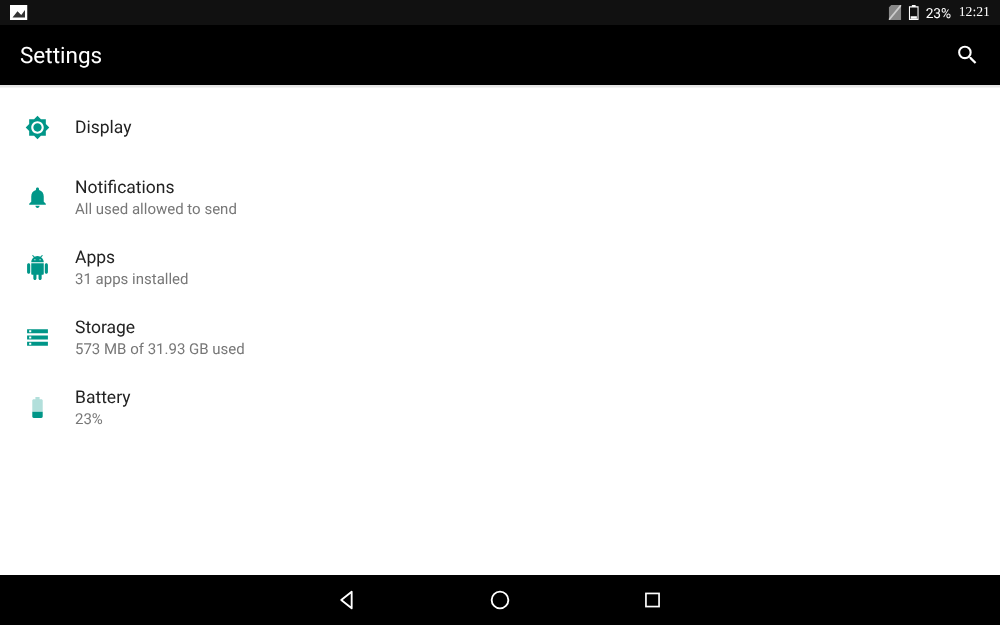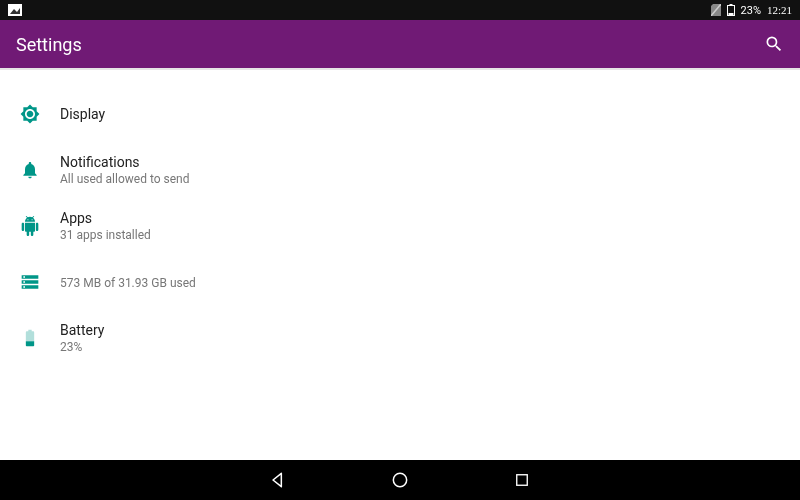--- a/index.html
+++ b/index.html
@@ -20,31 +20,31 @@
     padding: 0 8px;
     font-size: 11px;
   }
   .status-bar .left { display: flex; align-items: center; gap: 6px; }
   .status-bar .spacer { flex: 1; }
   .status-bar .right { display: flex; align-items: center; gap: 6px; }
   .status-bar .pct { font-weight: 400; }
   .status-bar .clock { font-weight: 500; font-family: Liberation Serif, serif; }
   .app-bar {
     height: 48px;
-    background: #701a75;
+    background: #000000;
     color: #fff;
     display: flex;
     align-items: center;
     padding: 0 16px;
   }
   .app-bar .title { font-size: 18px; font-weight: 400; }
   .app-bar .spacer { flex: 1; }
   .divider { height: 2px; background: #e6e6e6; }
   .list {
-    padding: 16px 0;
+    padding: 4px 0;
   }
   .item {
     display: flex;
     align-items: center;
     padding: 12px 16px 12px 20px;
     min-height: 56px;
     cursor: pointer;
   }
   .item .icon-slot {
     width: 40px;
@@ -169,20 +169,21 @@
 
   <div class="item">
     <div class="icon-slot">
         <span>
       <svg width="20" height="20" viewBox="0 0 24 24">
             <path class="teal" d="M2 20h20v-4H2v4zm2-3h2v2H4v-2zM2 4v4h20V4H2zm4 3H4V5h2v2zm-4 7h20v-4H2v4zm2-3h2v2H4v-2z"></path>
           </svg>
     </span>
       </div>
     <div class="text-slot">
+      <div class="label">Storage</div>
       <div class="sub">573 MB of 31.93 GB used</div>
     </div>
   </div>
 
   <div class="item">
     <div class="icon-slot">
         <span>
       <svg width="20" height="20" viewBox="0 0 24 24">
             <path fill="#b2dfdb" d="M15.67 4H14V2h-4v2H8.33C7.6 4 7 4.6 7 5.33V16h10V5.33C17 4.6 16.4 4 15.67 4z"></path>
             <path class="teal" d="M7 16v4.67C7 21.4 7.6 22 8.33 22h7.33c.74 0 1.34-.6 1.34-1.33V16H7z"></path>

